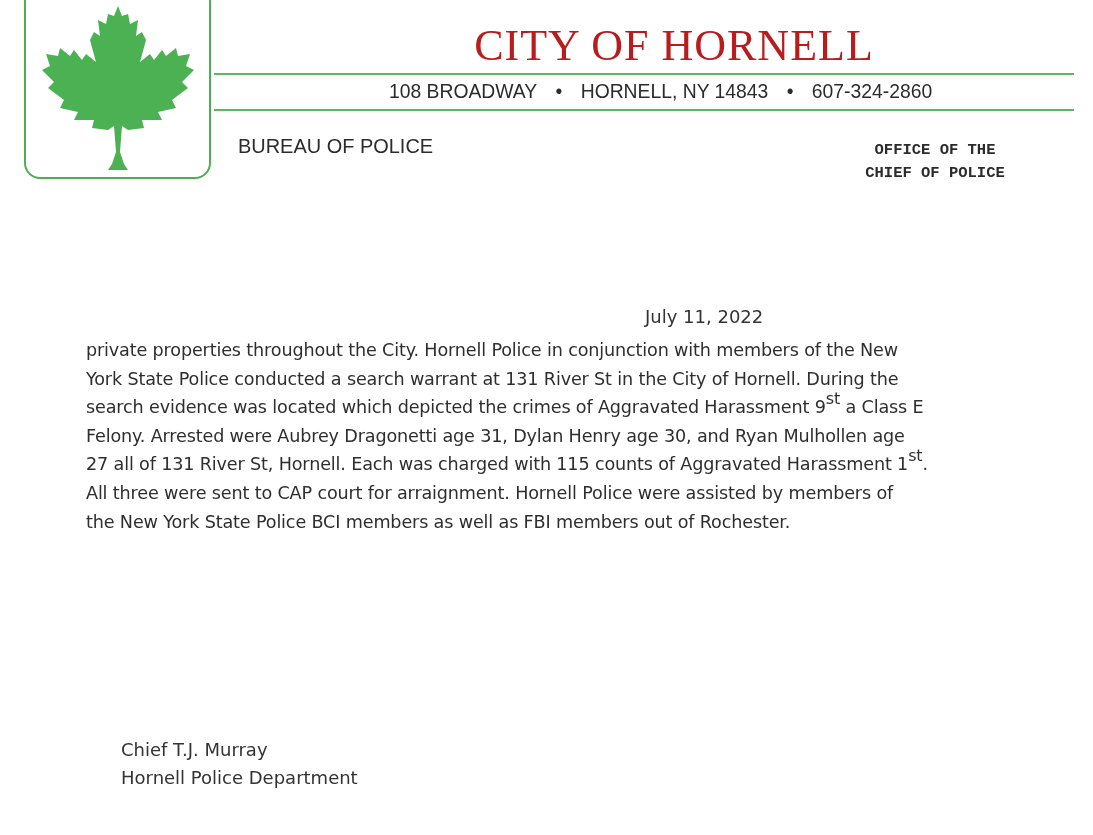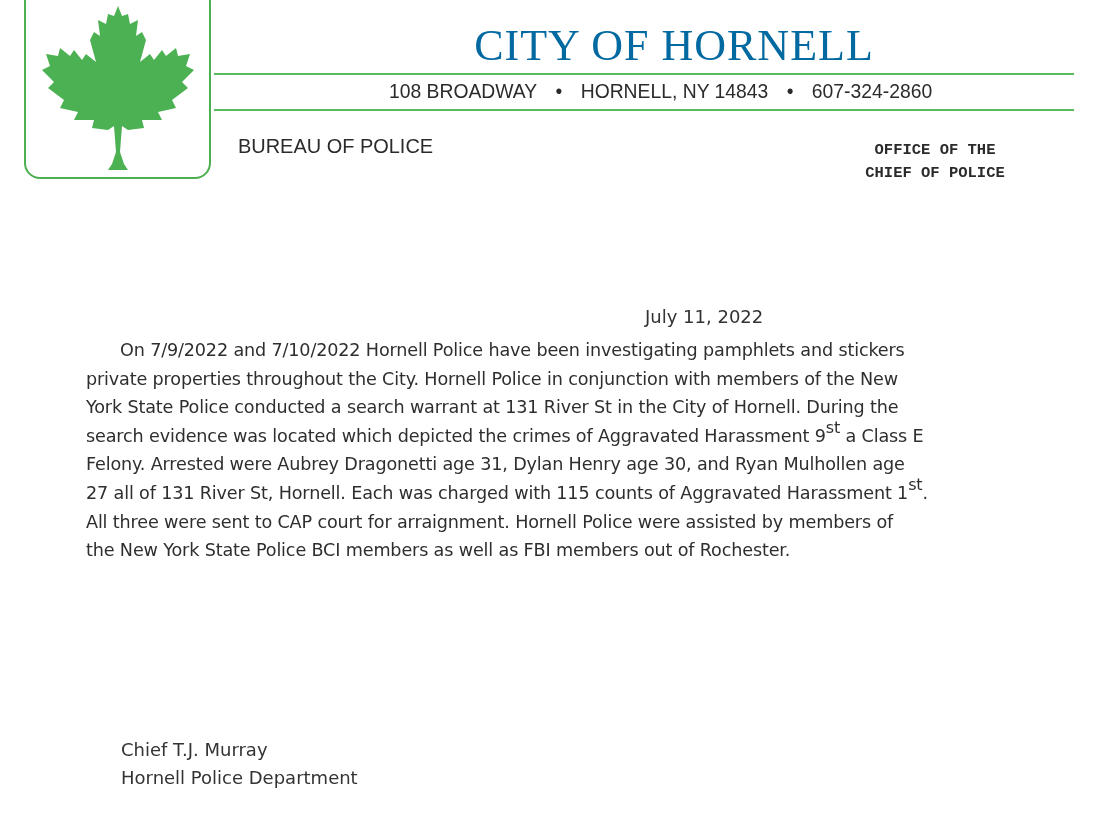--- a/index.html
+++ b/index.html
@@ -4,21 +4,21 @@
   <style>
     html, body { margin: 0; padding: 0; background: #ffffff; }
     body { width: 1093px; height: 835px; position: relative; overflow: hidden; color: #2a2a2a; }
     .logo-box {
       position: absolute; left: 24px; top: -14px; width: 187px; height: 193px;
       border: 2px solid #4caf50; border-radius: 16px; box-sizing: border-box; background: #fff;
     }
     .logo-box svg { position: absolute; left: 6px; top: 14px; }
     .city-title {
       position: absolute; left: 215px; top: 20px; width: 858px; text-align: center;
-      font-family: "Liberation Serif", serif; font-size: 44px; letter-spacing: 1px; color: #0369a1;
+      font-family: "Liberation Serif", serif; font-size: 44px; letter-spacing: 1px; color: #b91c1c;
       padding-left: 60px; box-sizing: border-box;
     }
     .rule { position: absolute; left: 214px; width: 860px; height: 2px; background: #5cb85c; }
     .rule.r1 { top: 73px; }
     .rule.r2 { top: 109px; }
     .address-line {
       position: absolute; left: 214px; top: 79px; width: 860px; text-align: center;
       font-family: "Liberation Sans", sans-serif; font-size: 21px; color: #2b2b2b;
       transform: scaleX(0.92); transform-origin: center; padding-left: 36px; box-sizing: border-box;
     }
@@ -67,21 +67,20 @@
 
 <div class="bureau">BUREAU OF POLICE</div>
 <div class="office">
   <div>OFFICE OF THE</div>
   <div>CHIEF OF POLICE</div>
 </div>
 
 <div class="date">July 11, 2022</div>
 
 <div class="body-text">
-  <span class="line indent">On 7/9/2022 and 7/10/2022 Hornell Police have been investigating pamphlets and stickers</span>
   <span class="line">private properties throughout the City. Hornell Police in conjunction with members of the New</span>
   <span class="line">York State Police conducted a search warrant at 131 River St in the City of Hornell. During the</span>
   <span class="line"><span>search evidence was located which depicted the crimes of Aggravated Harassment 9</span><sup>st</sup><span> a Class E</span></span>
   <span class="line">Felony. Arrested were Aubrey Dragonetti age 31, Dylan Henry age 30, and Ryan Mulhollen age</span>
   <span class="line"><span>27 all of 131 River St, Hornell. Each was charged with 115 counts of Aggravated Harassment 1</span><sup>st</sup><span>.</span></span>
   <span class="line">All three were sent to CAP court for arraignment. Hornell Police were assisted by members of</span>
   <span class="line">the New York State Police BCI members as well as FBI members out of Rochester.</span>
 </div>
 
 <div class="signature">

